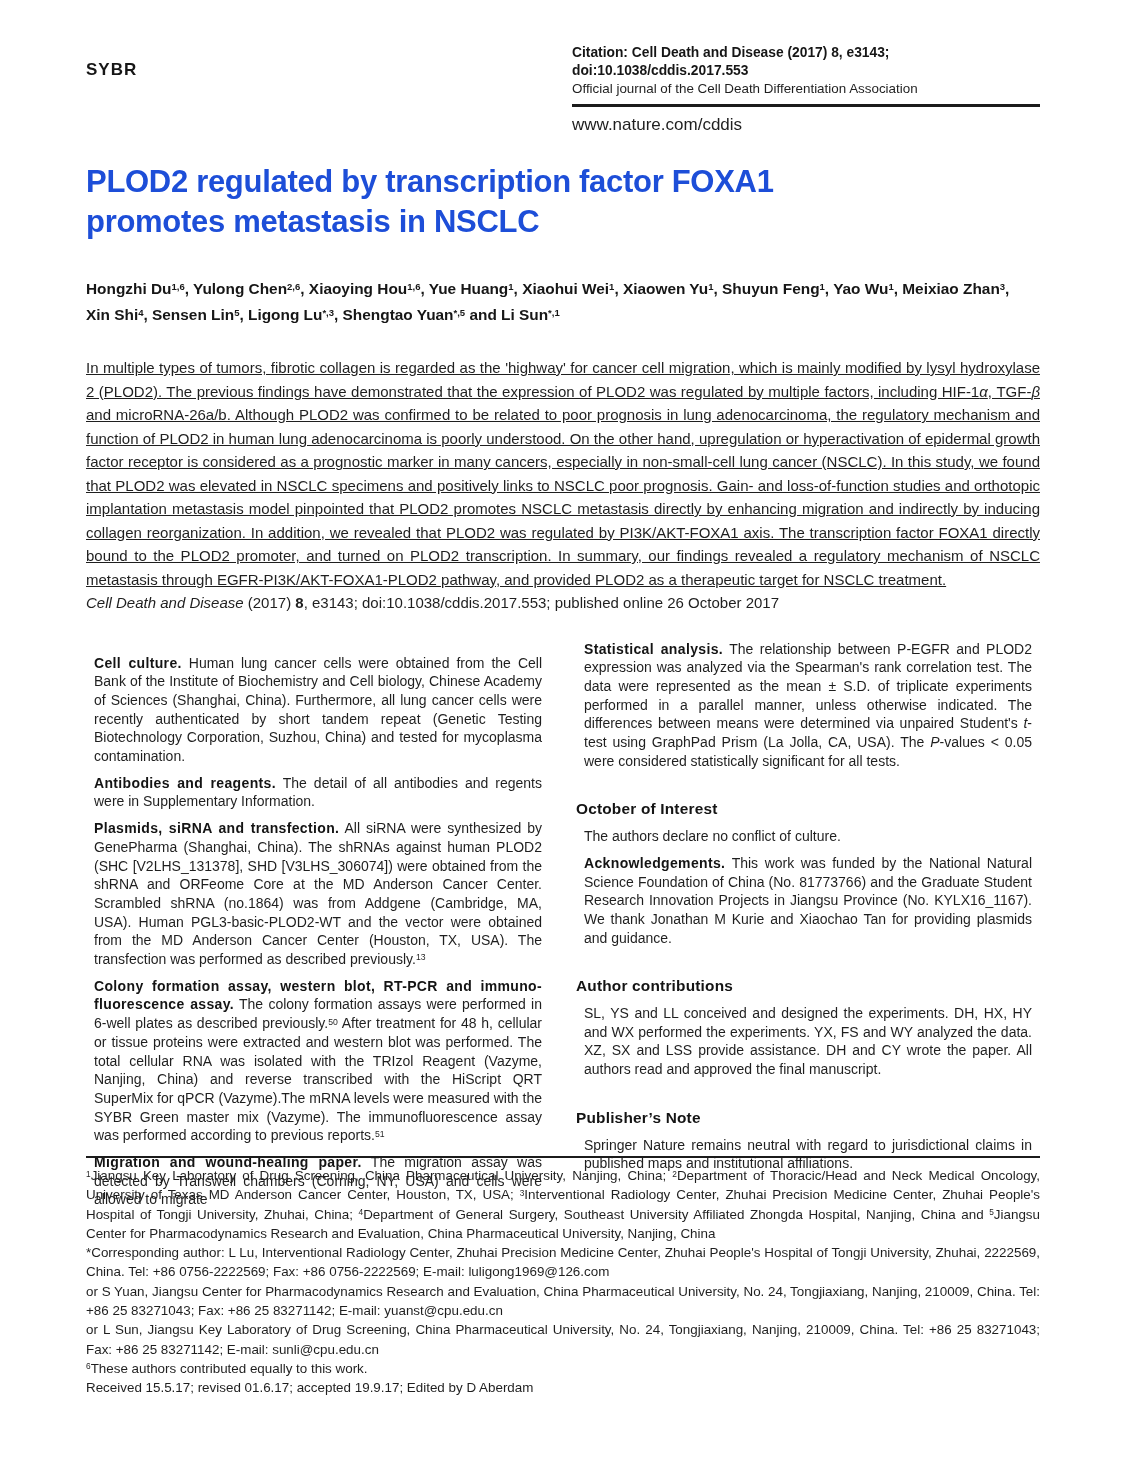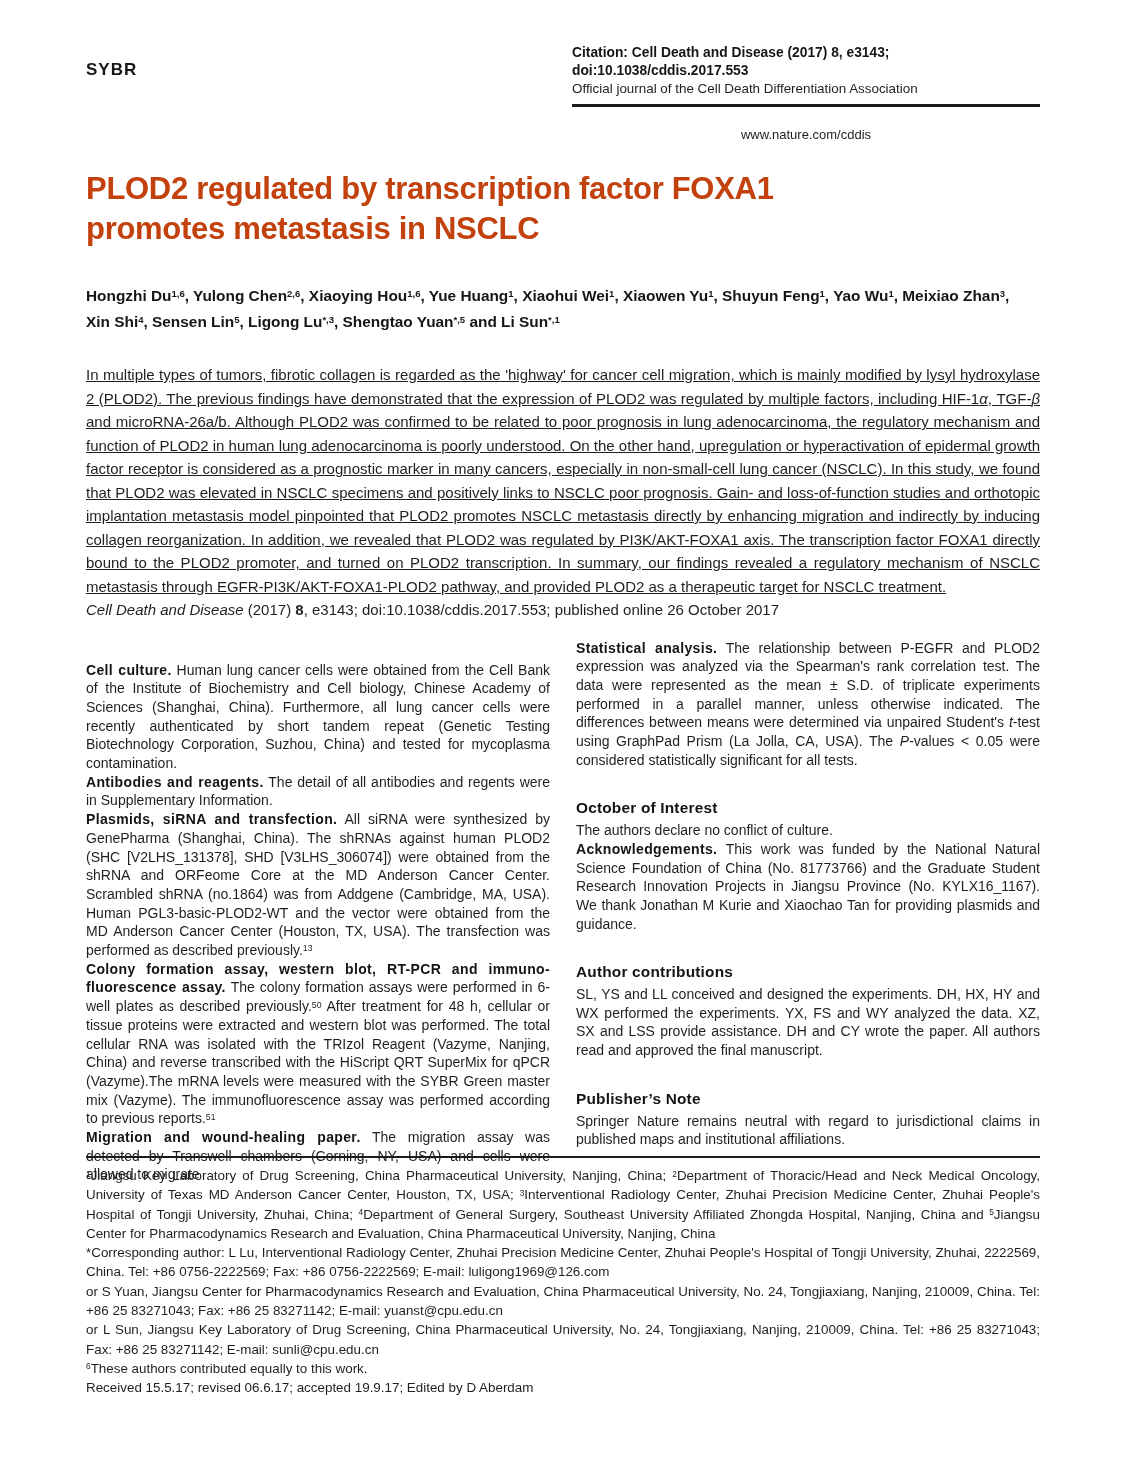--- a/index.html
+++ b/index.html
@@ -8,32 +8,32 @@
     padding:44px 86px 0 86px; position:relative; background:#ffffff;
     font-family:"Liberation Sans", sans-serif; color:#1f1f1f;
   }
   
   .hdr { display:flex; justify-content:space-between; align-items:flex-start; }
   .open-label { font-weight:700; font-size:17px; letter-spacing:1px; margin-top:16px; color:#161616; }
   .cit-block { width:468px; }
   .cit-line { font-weight:700; font-size:13.8px; line-height:18px; color:#161616; }
   .cit-official { font-size:13.4px; line-height:17px; }
   .cit-rule { border-top:3px solid #1b1b1b; margin-top:7px; }
-  .journal-url { font-size:13px; padding-top:20px;text-align:center; }
+  .journal-url { font-size:17px; padding-top:8px; }
   
-  h1.title { margin:27px 0 0 0; font-weight:700; font-size:31px; line-height:40px; letter-spacing:-0.3px; color:#c2410c; }
+  h1.title { margin:27px 0 0 0; font-weight:700; font-size:31px; line-height:40px; letter-spacing:-0.3px; color:#1d4ed8; }
   .title-line { display:block; }
   .authors { margin-top:34px; font-weight:700; font-size:15.4px; line-height:26px; color:#161616; }
   
   .abstract { margin-top:28px; font-size:15px; line-height:23.5px; text-align:justify;text-decoration:underline; }
   .abstract-cite { font-size:15px; line-height:23.5px; }
   
   .columns { display:flex; gap:26px; margin-top:17px; }
   .col { width:464px; font-size:14px; line-height:18.7px; text-align:justify; }
-  .col p { margin:0; }
+  .col p { margin:8px; }
   .sec { margin-bottom:16px; }
   .col-left .sec:first-child { margin-top:22px; }
   .runin { font-weight:700; letter-spacing:0.35px; color:#141414; }
   .col h2 { font-weight:700; font-size:15.4px; letter-spacing:0.2px; margin:30px 0 3px 0; color:#141414; }
   .ack { margin-top:32px; }
   sup { font-size:62%; line-height:0; vertical-align:baseline; position:relative; top:-0.42em;text-align:center; }
   
   .footer { position:absolute; left:86px; right:86px; top:1156px; }
   .foot-rule { border-top:2.5px solid #1b1b1b; }
   .fn-wrap { margin-top:8px; font-size:13.4px; line-height:19.3px; text-align:justify; }
@@ -95,17 +95,17 @@
   </div>
 
   <div class="footer">
     <div class="foot-rule"></div>
     <div class="fn-wrap">
       <p class="fn"><sup>1</sup>Jiangsu Key Laboratory of Drug Screening, China Pharmaceutical University, Nanjing, China; <sup>2</sup>Department of Thoracic/Head and Neck Medical Oncology, University of Texas MD Anderson Cancer Center, Houston, TX, USA; <sup>3</sup>Interventional Radiology Center, Zhuhai Precision Medicine Center, Zhuhai People's Hospital of Tongji University, Zhuhai, China; <sup>4</sup>Department of General Surgery, Southeast University Affiliated Zhongda Hospital, Nanjing, China and <sup>5</sup>Jiangsu Center for Pharmacodynamics Research and Evaluation, China Pharmaceutical University, Nanjing, China</p>
       <p class="fn">*Corresponding author: L Lu, Interventional Radiology Center, Zhuhai Precision Medicine Center, Zhuhai People's Hospital of Tongji University, Zhuhai, 2222569, China. Tel: +86 0756-2222569; Fax: +86 0756-2222569; E-mail: luligong1969@126.com</p>
       <p class="fn">or S Yuan, Jiangsu Center for Pharmacodynamics Research and Evaluation, China Pharmaceutical University, No. 24, Tongjiaxiang, Nanjing, 210009, China. Tel: +86 25 83271043; Fax: +86 25 83271142; E-mail: yuanst@cpu.edu.cn</p>
       <p class="fn">or L Sun, Jiangsu Key Laboratory of Drug Screening, China Pharmaceutical University, No. 24, Tongjiaxiang, Nanjing, 210009, China. Tel: +86 25 83271043; Fax: +86 25 83271142; E-mail: sunli@cpu.edu.cn</p>
       <p class="fn"><sup>6</sup>These authors contributed equally to this work.</p>
-      <p class="fn">Received 15.5.17; revised 06.6.17; accepted 19.9.17; Edited by D Aberdam</p>
+      <p class="fn">Received 15.5.17; revised 01.6.17; accepted 19.9.17; Edited by D Aberdam</p>
     </div>
   </div>
 
 </div>
 
 </body></html>

